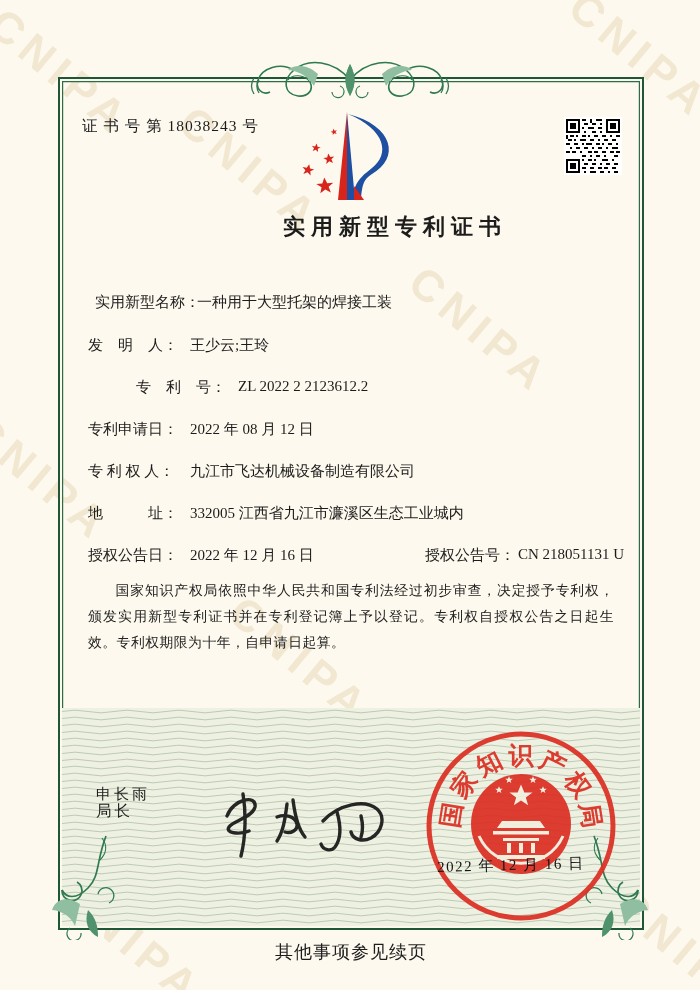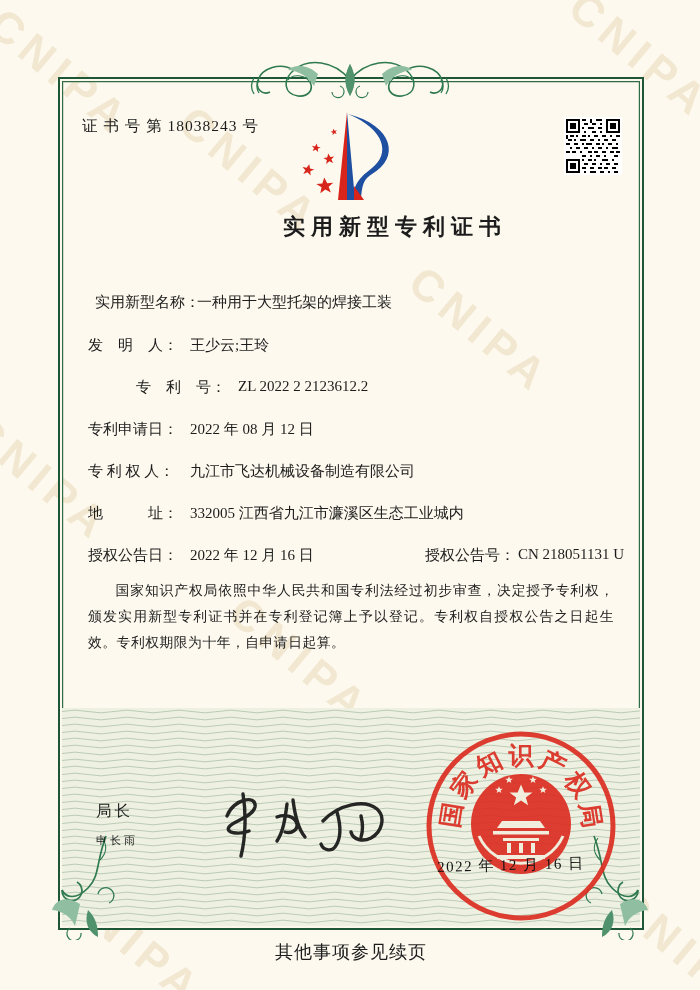--- a/index.html
+++ b/index.html
@@ -61,21 +61,21 @@
 
   
   .paras{ position:absolute; left:88px; top:578px; width:526px; z-index:3; }
   .paras p{
     font-size:13.8px; line-height:26px; text-indent:2em;
     text-align:justify; letter-spacing:.5px; color:#222;
   }
 
   
   .sign-title{ position:absolute; left:96px; top:801px; font-size:15.5px; letter-spacing:3px; z-index:4; }
-  .sign-name{ position:absolute; left:96px; top:833px; font-size:11px; letter-spacing:3px; z-index:4; }
+  .sign-name{ position:absolute; left:96px; top:785px; font-size:15px; letter-spacing:3px; z-index:4; }
   .signature{ position:absolute; left:205px; top:786px; z-index:4; }
 
   .seal{ position:absolute; left:423px; top:728px; z-index:3; }
   .seal-date{
     position:absolute; left:437px; top:856px; font-size:15px; letter-spacing:1.5px;
     z-index:4; transform:rotate(-1.5deg); white-space:nowrap; color:#141414;
   }
 
   .page-num{ position:absolute; left:58px; top:900px; width:586px; text-align:center; font-size:13px; z-index:4; }
   .cont-note{ position:absolute; left:58px; top:940px; width:586px; text-align:center; font-size:18px; letter-spacing:1px; z-index:3; }

